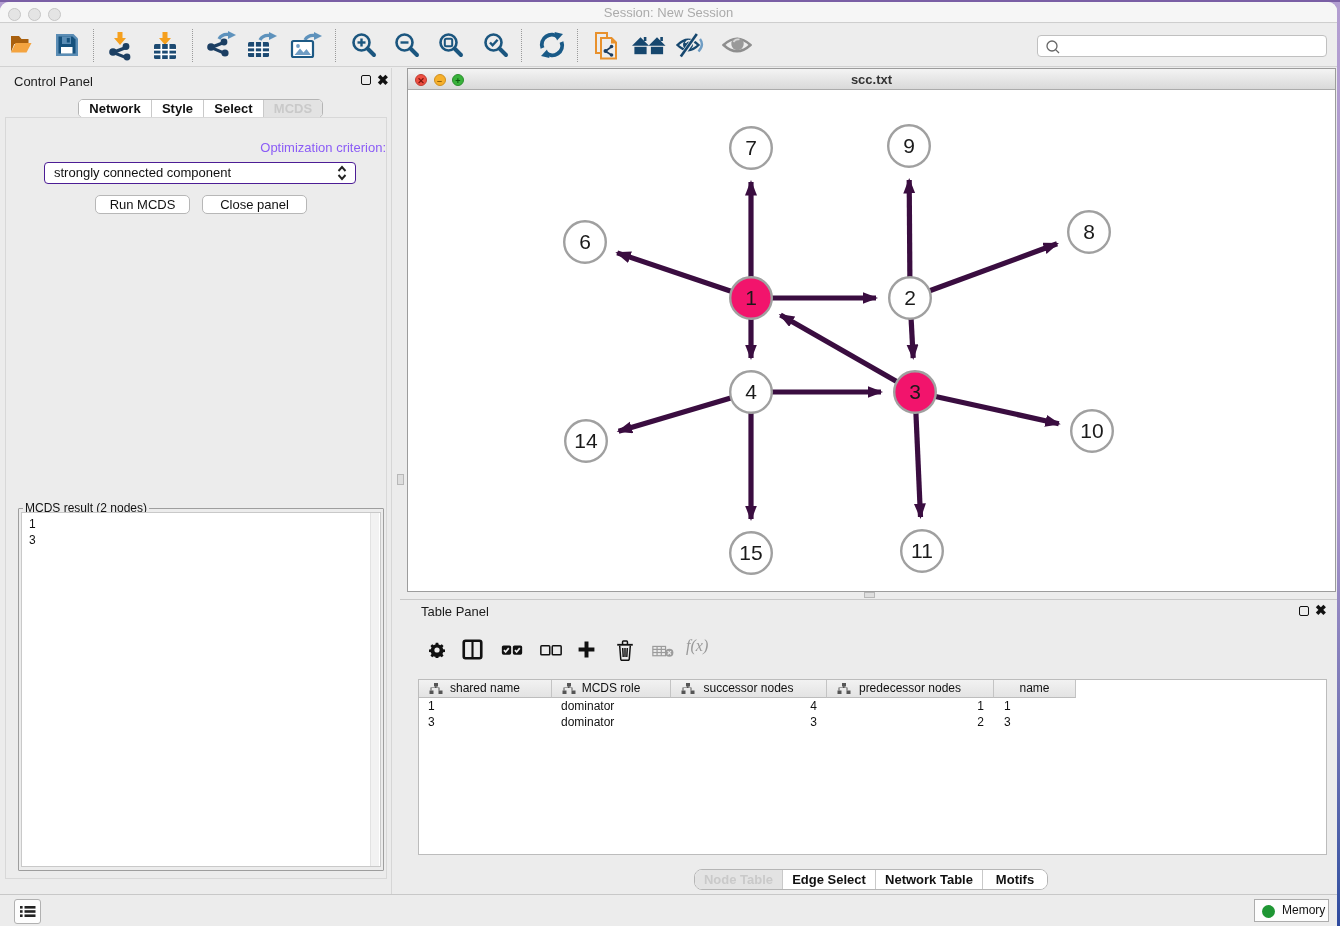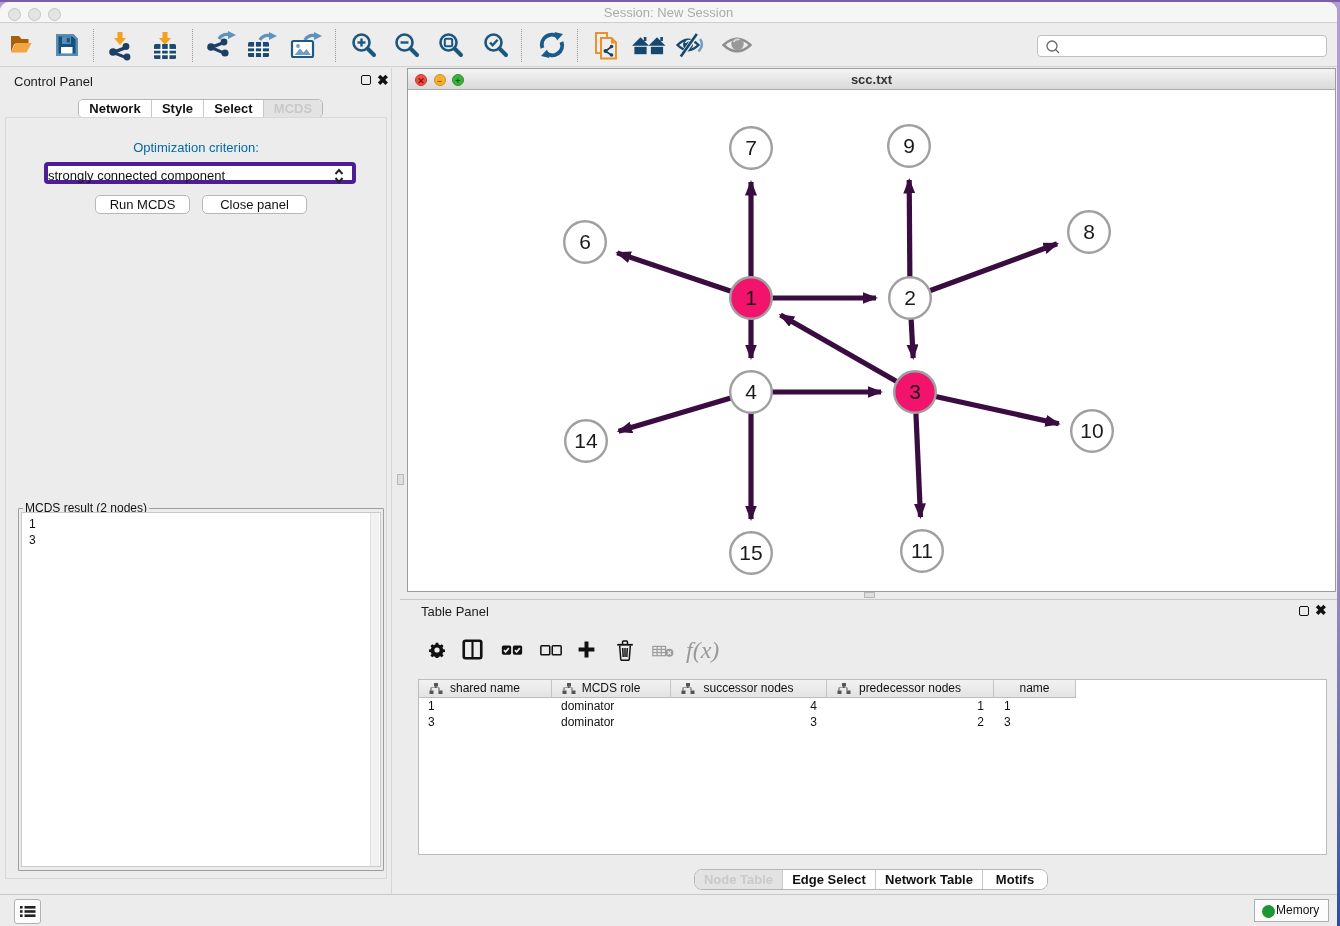--- a/index.html
+++ b/index.html
@@ -15,22 +15,22 @@
 
 #cpanel{position:absolute;left:0;top:66px;width:392px;height:826px;background:#ececec;border-right:1px solid #d6d6d6}
 #cpanel .ptitle{position:absolute;left:14px;top:6px;font-size:13px;color:#1c1c1c}
 .floatbtn{position:absolute;width:10px;height:10px;border:1.7px solid #111;border-radius:2px}
 .xbtn{position:absolute;font-size:14px;font-weight:bold;color:#111}
 .tabgroup{position:absolute;display:flex;height:19px;border:1px solid #b5b5b5;border-radius:5px;background:#fff;overflow:hidden}
 .tabgroup .tab{font-size:13px;font-weight:bold;color:#111;text-align:center;line-height:18px;border-right:1px solid #c9c9c9;background:#fff}
 .tabgroup .tab:last-child{border-right:none}
 .tabgroup .sel{background:#e3e3e3;color:#c9c9c9}
 #cpcontent{position:absolute;left:5px;top:49px;width:382px;height:762px;background:#ececec;border:1px solid #d8d8d8}
-#optlabel{position:absolute;left:0;top:22px;width:100%;text-align:center;font-size:13px;color:#0369a1}
-#dropdown{position:absolute;left:38px;top:44px;width:312px;height:22px;background:#fff;border:4px solid #4c1d95;border-radius:4px;font-size:13px;line-height:20px;color:#111}
+#optlabel{position:absolute;left:0;top:22px;width:100%;text-align:right;font-size:13px;color:#8b5cf6}
+#dropdown{position:absolute;left:38px;top:44px;width:312px;height:22px;background:#fff;border:1px solid #4c1d95;border-radius:4px;font-size:13px;line-height:20px;padding-left:9px;color:#111}
 .btn{position:absolute;height:19px;background:#fff;border:1px solid #b7b7b7;border-radius:5px;font-size:13px;text-align:center;line-height:17px;color:#111}
 #mcdsbox{position:absolute;left:12px;top:377px;width:366px;height:378px}
 #mcdsbox .gb{position:absolute;left:0;top:13px;width:100%;height:363px;border:1px solid #9e9e9e;border-radius:1px}
 #mcdsbox .gt{position:absolute;left:5px;top:6px;padding:0 2px;background:#ececec;font-size:12px;color:#111}
 #mcdslist{position:absolute;left:3px;top:17px;width:360px;height:355px;background:#fff;border:1px solid #c9c9c9;font-size:12px;color:#111;line-height:16px;padding:3px 0 0 7px}
 #mcdsscroll{position:absolute;right:5px;top:18px;width:9px;height:353px;background:#f2f2f2;border-left:1px solid #e2e2e2}
 
 #netwin{position:absolute;left:407px;top:66px;width:929px;height:524px;background:#fff;border:1px solid #9c9c9c}
 #nettitle{position:absolute;left:0;top:0;width:100%;height:21px;background:linear-gradient(#f4f4f4,#d9d9d9);border-bottom:1px solid #ababab}
 #nettitle .t{position:absolute;top:3px;left:0;width:100%;text-align:center;font-size:13px;font-weight:bold;color:#333}
@@ -39,21 +39,21 @@
 #tpanel{position:absolute;left:400px;top:597px;width:937px;height:295px;background:#ececec;border-top:1px solid #c8c8c8}
 #tpanel .ptitle{position:absolute;left:21px;top:4px;font-size:13px;color:#1c1c1c}
 #ttoolbar{position:absolute;left:0;top:22px;width:100%;height:55px}
 #ttable{position:absolute;left:18px;top:79px;width:909px;height:176px;background:#fff;border:1px solid #bcbcbc}
 .th{position:absolute;top:0;height:18px;background:linear-gradient(#f2f2f2,#e3e3e3);border-right:1px solid #c4c4c4;border-bottom:1px solid #bdbdbd;font-size:12px;color:#111;text-align:center;line-height:17px}
 .td{position:absolute;font-size:12px;color:#111;height:16px;line-height:16px}
 #ttabs{position:absolute;left:0;top:269px;width:100%}
 
 #statusbar{position:absolute;left:0;top:892px;width:1337px;height:32px;background:#ececec;border-top:1px solid #c8c8c8}
 #listbtn{position:absolute;left:14px;top:4px;width:27px;height:25px;background:#fdfdfd;border:1px solid #b1b1b1;border-radius:3px}
-#membtn{position:absolute;left:1254px;top:4px;width:75px;height:23px;background:#fdfdfd;border:1px solid #adadad;font-size:12px;color:#111;line-height:21px;text-align:left;padding-left:21px}
+#membtn{position:absolute;left:1254px;top:4px;width:75px;height:23px;background:#fdfdfd;border:1px solid #adadad;font-size:12px;color:#111;line-height:21px;text-align:left;padding-left:27px}
 #memdot{position:absolute;left:7px;top:5px;width:13px;height:13px;border-radius:50%;background:#1e9633}
 </style></head>
 <body>
 <div id="topline"></div>
 <div id="appwin">
   <div id="titlebar">
     <div class="tl" style="left:8px"></div>
     <div class="tl" style="left:28px"></div>
     <div class="tl" style="left:48px"></div>
     <div id="wtitle">Session: New Session</div>
@@ -344,21 +344,21 @@
           <g fill="none" stroke="#9b9b9b" stroke-width="1.4">
             <rect x="1" y="1.5" width="15" height="11"></rect>
             <line x1="1" y1="5" x2="16" y2="5"></line>
             <line x1="1" y1="8.7" x2="16" y2="8.7"></line>
             <line x1="6" y1="1.5" x2="6" y2="12.5"></line>
             <line x1="11" y1="1.5" x2="11" y2="12.5"></line>
           </g>
           <circle cx="20.5" cy="9" r="4.8" fill="#9b9b9b"></circle>
           <path d="M18.5 7 l4 4 M22.5 7 l-4 4" stroke="#ececec" stroke-width="1.4"></path>
         </svg>
-      <div style="position:absolute;left:286px;top:15px;font-family:'Liberation Serif',serif;font-style:italic;font-size:24px;color:#999">f(x)</div>
+      <div style="position:absolute;left:286px;top:15px;font-family:'Liberation Serif',serif;font-style:italic;font-size:16px;color:#999">f(x)</div>
     </div>
     <div id="ttable">
       <div class="th" style="left:0;width:133px"><svg class="hi" width="14" height="12" viewBox="0 0 14 12" style="position:absolute;left:10px;top:3px">
             <g fill="#555">
               <rect x="5" y="0" width="4" height="3.5"></rect>
               <rect x="0.5" y="7.5" width="4" height="3.5"></rect>
               <rect x="9.5" y="7.5" width="4" height="3.5"></rect>
               <path d="M6.5 3 h1 v2 h-5 v2.5 h-1 v-3 h9 v3 h-1 V5 h-4 Z"></path>
             </g>
           </svg>shared name</div>

